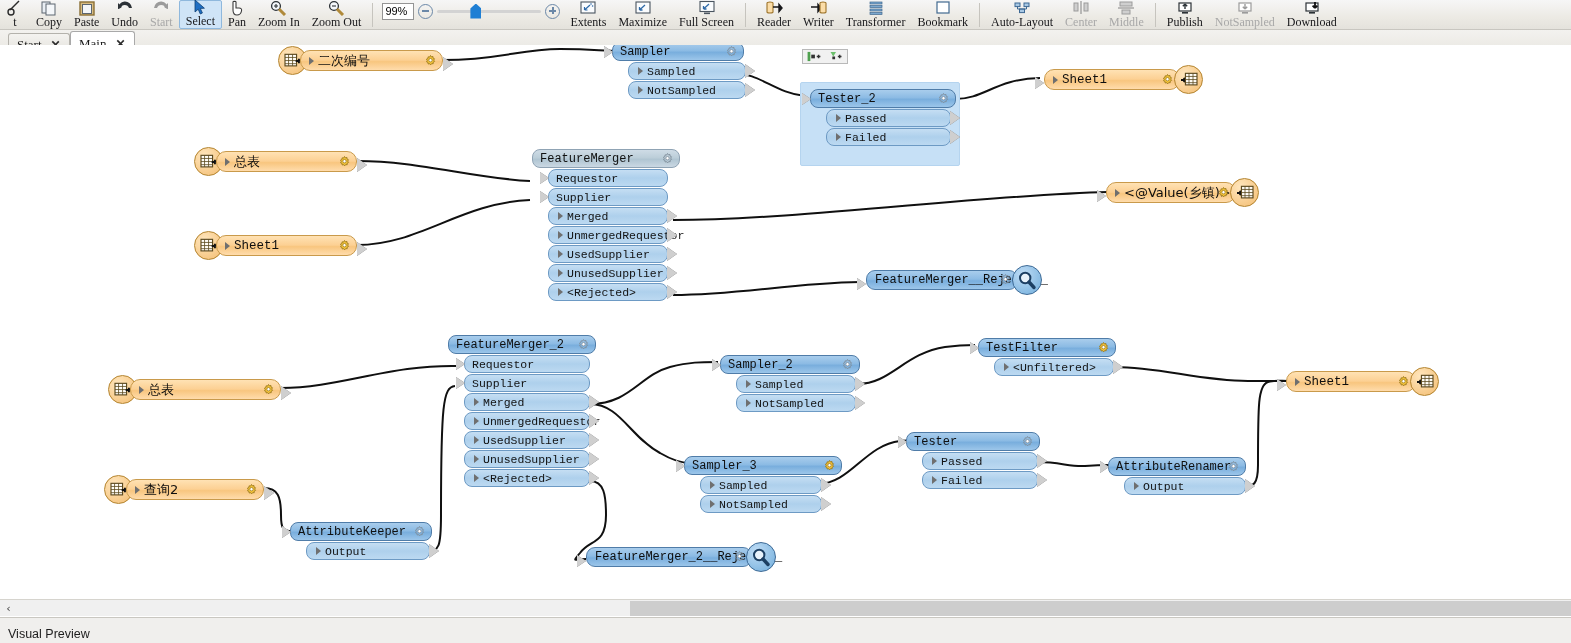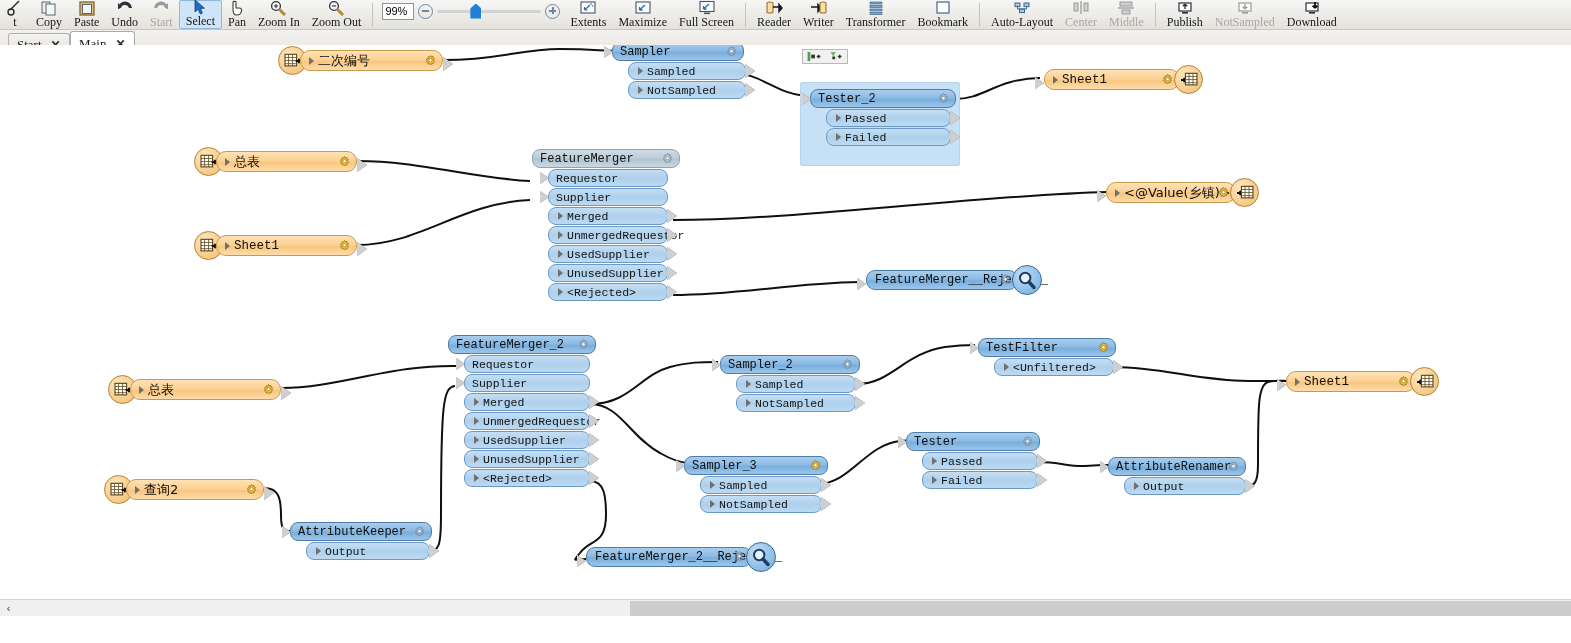--- a/index.html
+++ b/index.html
@@ -799,21 +799,21 @@
             <span>Sampled</span>
             <span class="outarrow"></span>
           </div>
           <div class="port out" style="margin-left:16px;width:120px;">
             <span class="ptri hollow"></span>
             <span>NotSampled</span>
             <span class="outarrow"></span>
           </div>
         </div>
         <div class="node" style="left: 684px; top: 411px; width: 142px;">
-          <div class="hdr" style="width:144px;">
+          <div class="hdr" style="width:158px;">
             <span>Sampler_3</span>
             <span class="gear"><svg viewBox="0 0 16 16" width="13" height="13">
                 <path d="M8 1.2 L9.1 2.9 L11 2.4 L11.1 4.4 L12.9 5.2 L11.9 6.9 L13 8.5 L11.3 9.4 L11.3 11.4 L9.4 11.2 L8.2 12.8 L7 11.3 L5.1 11.7 L4.9 9.7 L3.1 9 L4 7.3 L3 5.7 L4.8 4.9 L5 2.9 L6.8 3.2 Z" fill="#f5c43a" stroke="#9c7a1e" stroke-width="1.1" stroke-linejoin="round"></path>
                 <circle cx="8" cy="7" r="2.1" fill="#ffffff" stroke="#9c7a1e" stroke-width="1"></circle>
               </svg></span>
             <span class="inarrow"></span>
           </div>
           <div class="port out" style="margin-left:16px;width:122px;">
             <span class="ptri hollow"></span>
             <span>Sampled</span>
@@ -923,14 +923,17 @@
           </div>
         </div>
       </div>
   </div>
 
   <div id="hscroll">
     <div class="arr">‹</div>
     <div id="hthumb"></div>
   </div>
 
+  <div id="statusbar">
+    <div class="st">Visual Preview</div>
+  </div>
 
 </div>
 
 </body></html>

